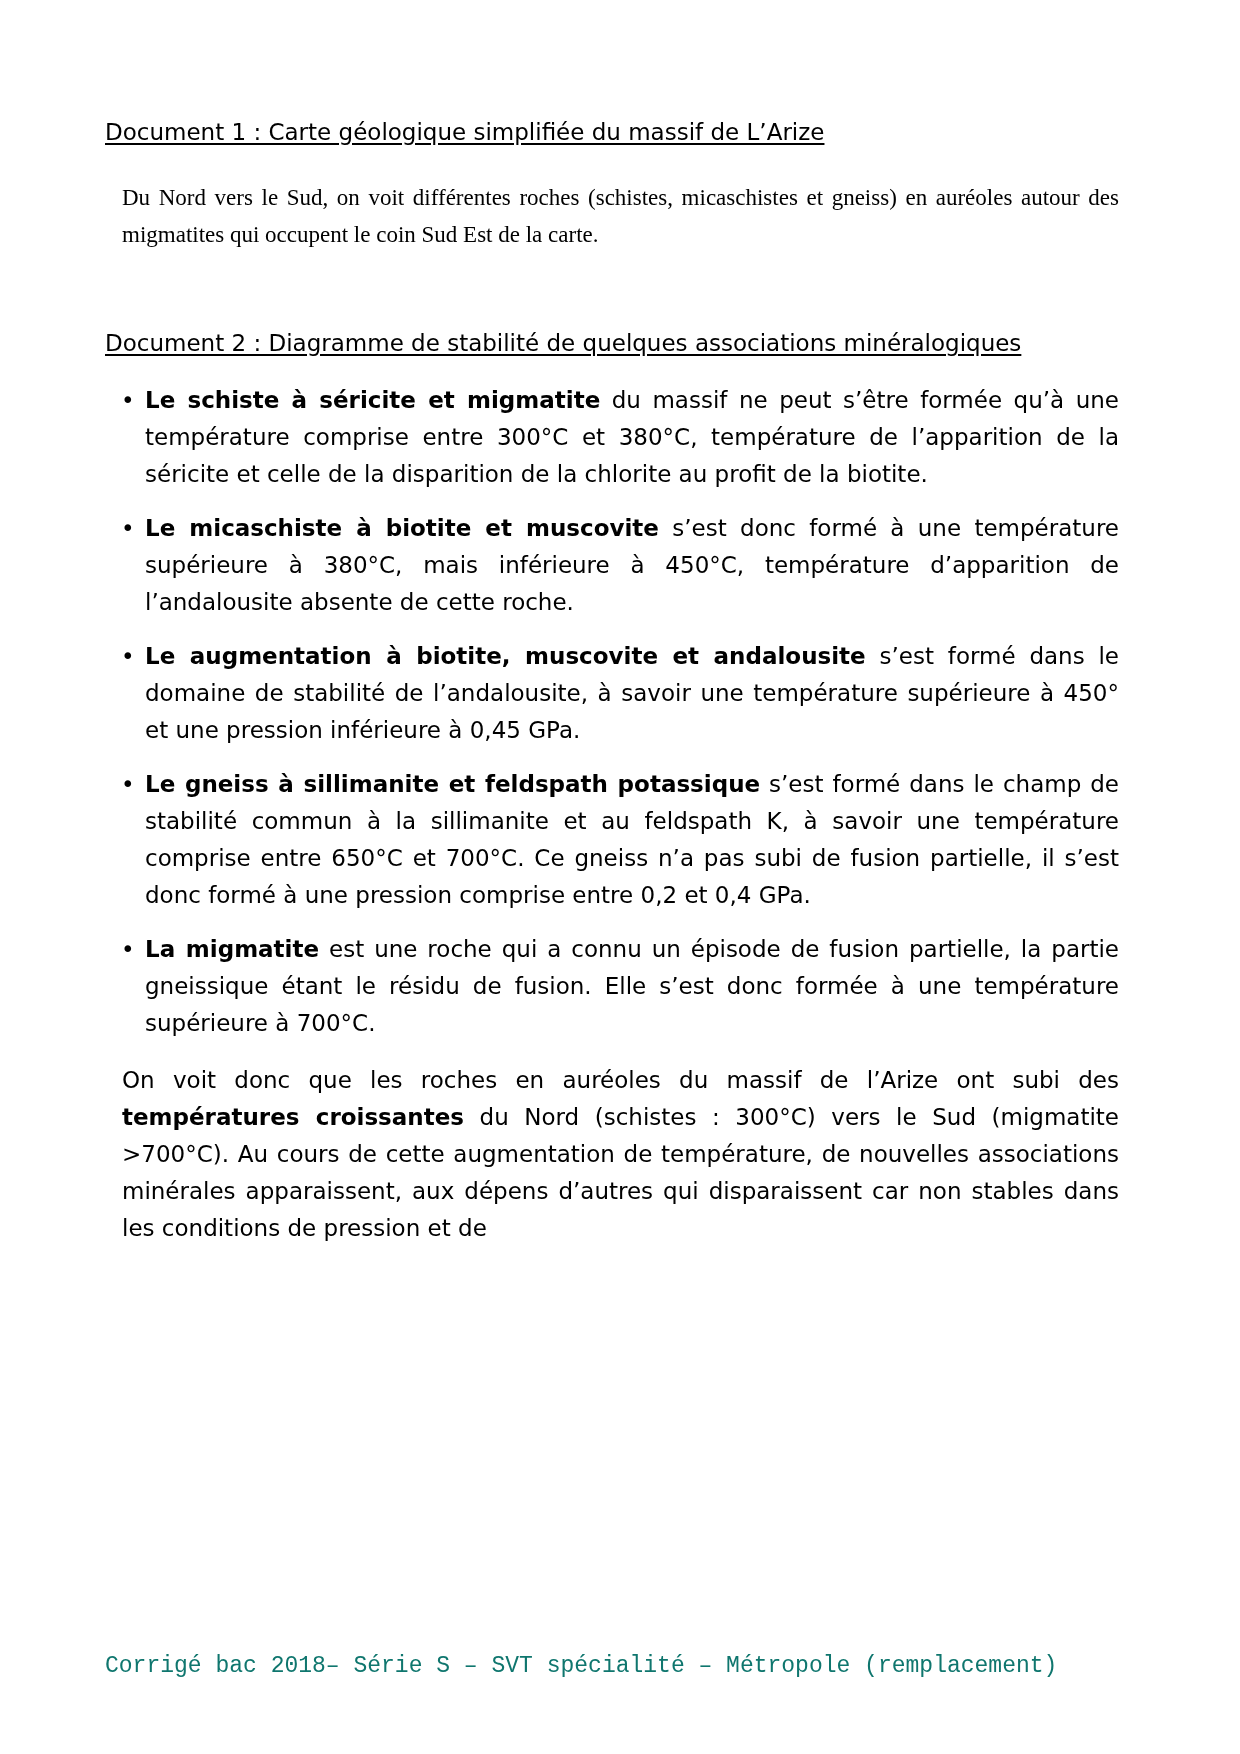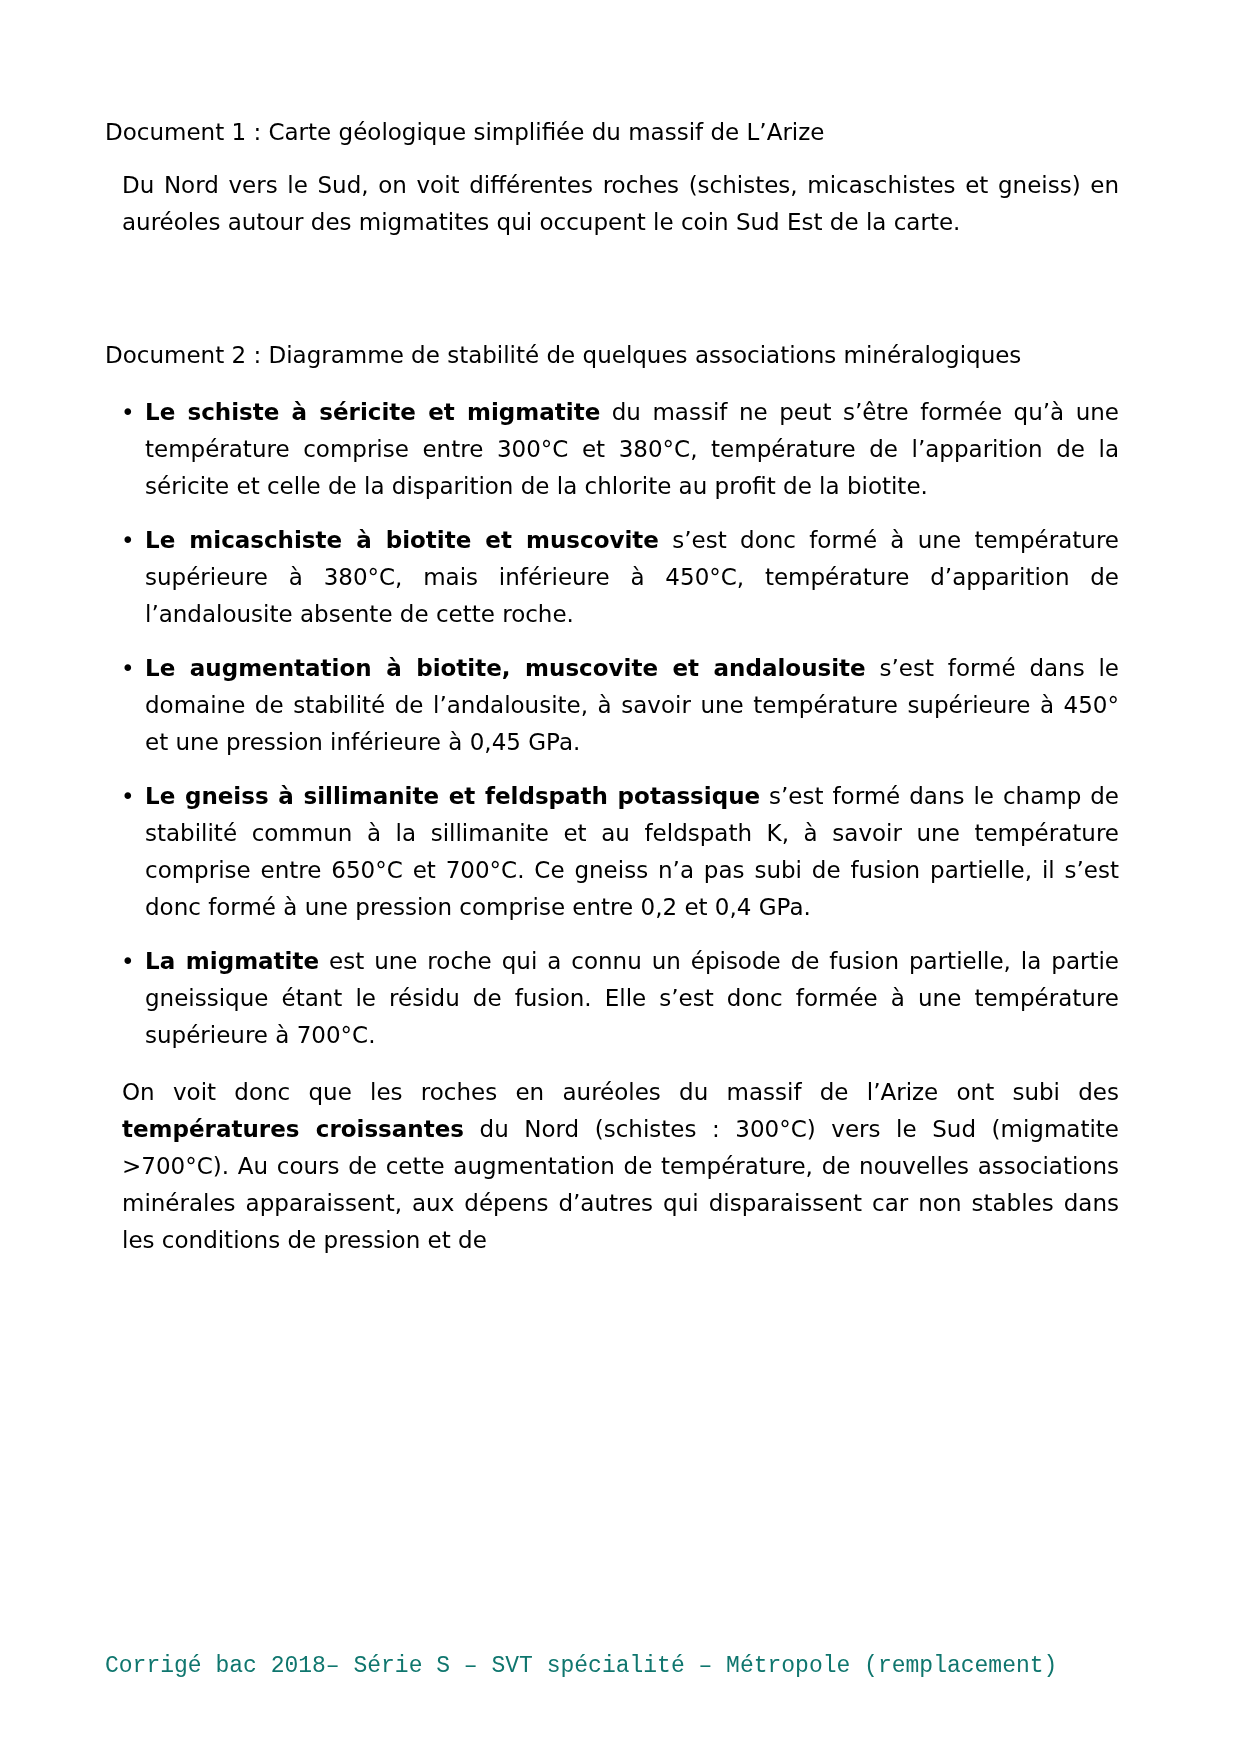--- a/index.html
+++ b/index.html
@@ -17,28 +17,29 @@
   }
   .content {
     position: absolute;
     left: 105px;
     top: 114px;
     width: 1014px;
   }
   .doc-heading {
     font-size: 23px;
     font-weight: normal;
+    text-decoration: underline;
     text-underline-offset: 3px;
   }
   .para {
     margin: 15px 0 0 17px;
     text-align: justify;
   }
-  .para.first { margin-top: 16px; }
-  .section-gap { margin-top: 96px; }
+  .para.first { margin-top: 28px; font-family: Liberation Serif, serif; }
+  .section-gap { margin-top: 72px; }
   .bullets {
     list-style: none;
     margin-top: 20px;
   }
   .bullet-item {
     position: relative;
     padding-left: 40px;
     margin-bottom: 17px;
     text-align: justify;
   }

